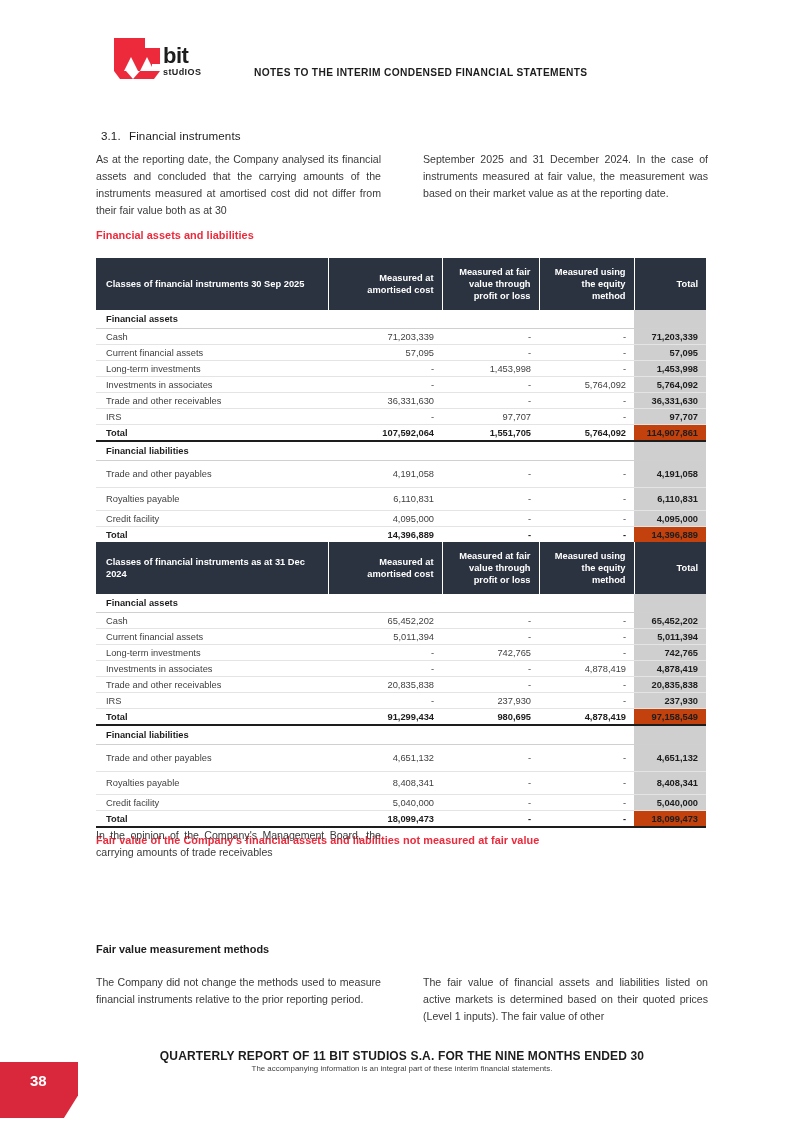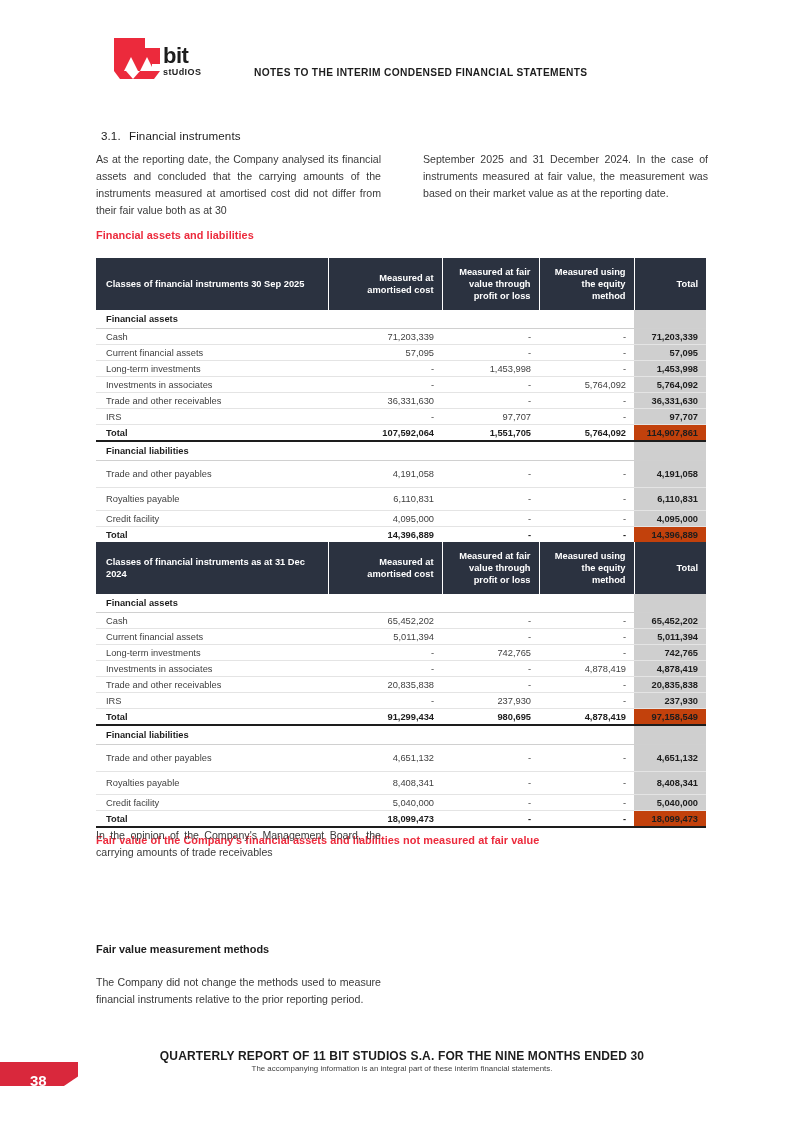--- a/index.html
+++ b/index.html
@@ -174,21 +174,21 @@
 
   .fin-table tr.spaced td { padding-top: 8px; padding-bottom: 8px; }
   .fin-table tr.spaced-sm td { padding-top: 6px; padding-bottom: 6px; }
 
   
   .page-badge {
     position: absolute;
     left: 0;
     top: 1062px;
     width: 78px;
-    height: 24px;
+    height: 56px;
     background: #d9283c;
     -webkit-clip-path: polygon(0 0, 100% 0, 100% 60%, 82% 100%, 0 100%);
     clip-path: polygon(0 0, 100% 0, 100% 60%, 82% 100%, 0 100%);
   }
   .page-badge span {
     position: absolute;
     left: 30px;
     top: 10px;
     color: #ffffff;
     font-size: 15px;
@@ -493,20 +493,23 @@
       <p>In the opinion of the Company's Management Board, the carrying amounts of trade receivables</p>
     </div>
   </div>
 
   <div class="black-heading" id="fvm-heading">Fair value measurement methods</div>
 
   <div class="two-col" id="fvm-cols">
     <div class="col">
       <p>The Company did not change the methods used to measure financial instruments relative to the prior reporting period.</p>
     </div>
+    <div class="col">
+      <p>The fair value of financial assets and liabilities listed on active markets is determined based on their quoted prices (Level 1 inputs). The fair value of other</p>
+    </div>
   </div>
 </div>
 
 <div class="page-badge">
   <span>38</span>
 </div>
 
 <div class="footer">
   <div class="f1">QUARTERLY REPORT OF 11 BIT STUDIOS S.A. FOR THE NINE MONTHS ENDED 30</div>
   <div class="f3">The accompanying information is an integral part of these interim financial statements.</div>

